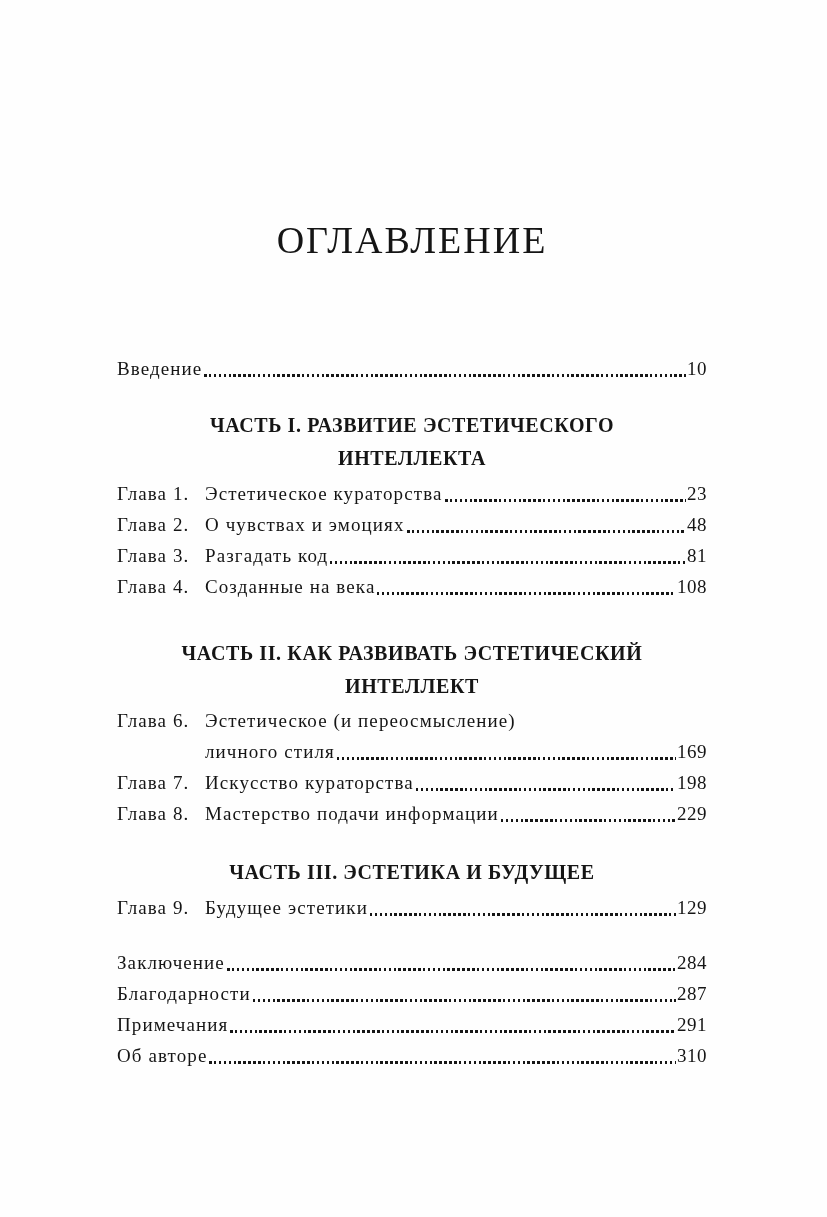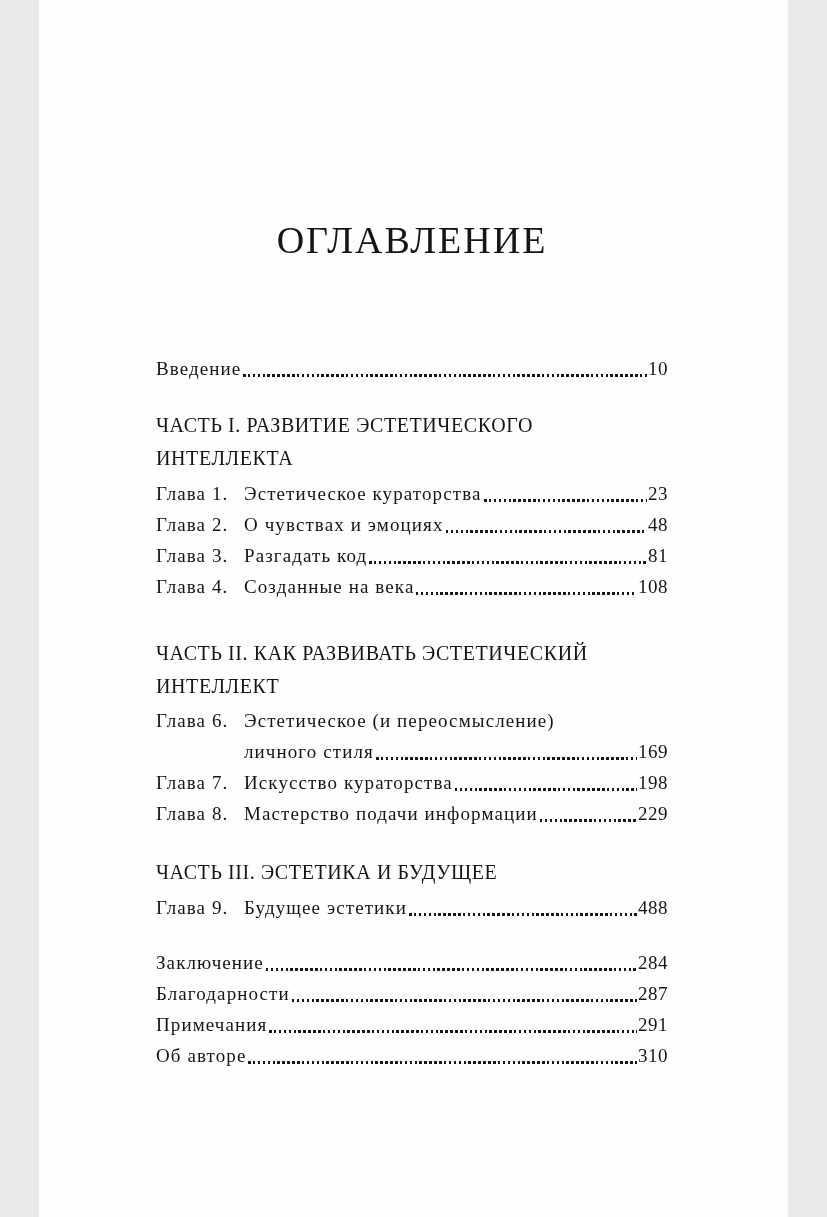--- a/index.html
+++ b/index.html
@@ -2,21 +2,21 @@
 <html lang="ru"><head>
 <meta charset="utf-8">
 <style>
   html, body { margin: 0; padding: 0; }
   body {
     background: #e9e9e9;
     font-family: "Liberation Serif", "DejaVu Serif", serif;
   }
   .page {
     position: relative;
-    width: 749px;
+    width: 827px;
     height: 1217px;
     margin: 0 auto;
     background: #fefefe;
     color: #151515;
     overflow: hidden;
   }
   .doc-title {
     margin: 220px 120px 0 117px;
     text-align: center;
     font-size: 38px;
@@ -49,22 +49,22 @@
       90deg,
       #161616 0px, #161616 2.5px,
       transparent 2.5px, transparent 4.9px
     );
   }
   .pg {
     flex: 0 0 auto;
     letter-spacing: 0.5px;
   }
   .part-heading {
-    text-align: left;
-    font-weight: 400;
+    text-align: center;
+    font-weight: 700;
     font-size: 20px;
     line-height: 33px;
     letter-spacing: 0.6px;
   }
   .part-heading.p1 { margin: 25px 0 3px 0; }
   .part-heading.p2 { margin: 35px 0 2px 0; }
   .part-heading.p3 { margin: 27px 0 3px 0; }
   .back-block { margin-top: 24px; }
 </style>
 </head>
@@ -141,21 +141,21 @@
     </div>
 
     <div class="part-heading p3">
       <div>ЧАСТЬ III. ЭСТЕТИКА И БУДУЩЕЕ</div>
     </div>
 
     <div class="row">
       <span class="num">Глава 9.</span>
       <span class="entry-title">Будущее эстетики</span>
       <span class="dots"></span>
-      <span class="pg">488</span>
+      <span class="pg">129</span>
     </div>
 
     <div class="back-block">
       <div class="row">
         <span class="entry-title">Заключение</span>
         <span class="dots"></span>
         <span class="pg">284</span>
       </div>
       <div class="row">
         <span class="entry-title">Благодарности</span>

